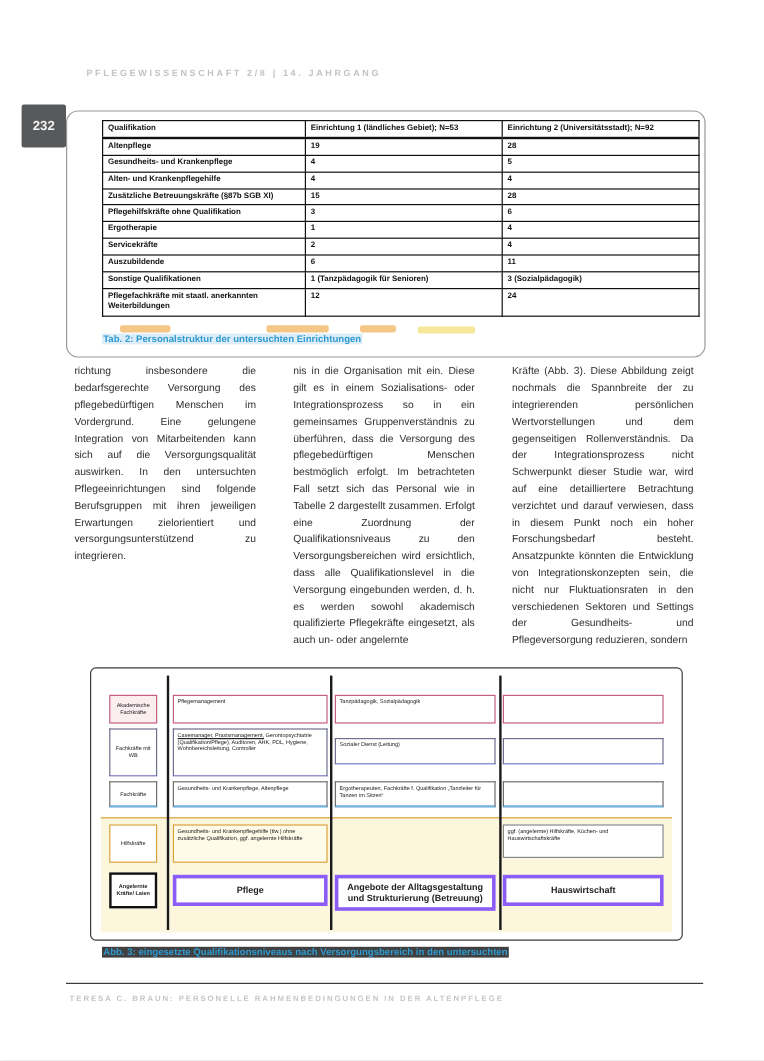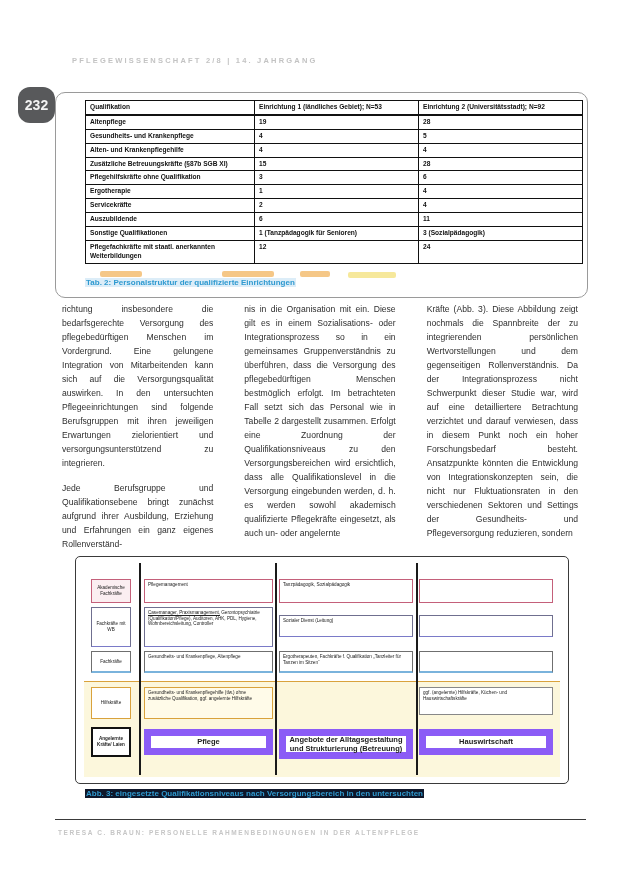--- a/index.html
+++ b/index.html
@@ -3,22 +3,22 @@
 <meta charset="utf-8">
 <style>
   html,body{margin:0;padding:0;background:#e8e8e8;}
   #page{position:relative;width:637px;height:884px;background:#ffffff;
         font-family:"Liberation Sans", sans-serif;color:#2b2b2b;overflow:hidden;
         box-shadow:0 0 4px rgba(0,0,0,.25);}
   
   .runhead{position:absolute;left:72px;top:56px;font-size:7.5px;font-weight:bold;
            letter-spacing:2.2px;color:#c3c3c3;}
   .pagenum{position:absolute;left:18px;top:87px;width:37px;height:36px;background:#58595b;
-           color:#f2f2f2;font-size:14px;font-weight:bold;display:flex;align-items:center;
-           justify-content:center;border-radius:12px;}
+           color:#f2f2f2;font-size:11px;font-weight:bold;display:flex;align-items:center;
+           justify-content:center;border-radius:2px;}
   .footline{position:absolute;left:55px;top:819px;width:531px;border-top:1.5px solid #3a3a3a;}
   .runfoot{position:absolute;left:58px;top:829px;font-size:6.5px;letter-spacing:1.6px;
            color:#c6c6c6;font-weight:bold;}
   
   .tbox{position:absolute;left:55px;top:92px;width:531px;height:204px;
         border:1px solid #9a9a9a;border-radius:10px;background:#fff;}
   table.qtab{position:absolute;left:85px;top:100px;width:470px;border-collapse:collapse;
              font-size:6.6px;font-weight:bold;color:#111;table-layout:fixed;}
   table.qtab th, table.qtab td{border:1px solid #111;padding:2px 4px;vertical-align:top;
              text-align:left;line-height:1.35;}
@@ -41,27 +41,27 @@
   .fcell{position:absolute;font-size:4.6px;line-height:1.25;color:#222;padding:2px 3px;
          background:#fff;overflow:hidden;}
   .flabel{text-align:center;display:flex;align-items:center;justify-content:center;}
   .r1{border:1px solid #c4607a;}
   .r1.flabel{background:#fbeef1;}
   .r2{border:1px solid #6f6f8f;border-bottom:1.6px solid #7a7ac8;}
   .r3{border:1px solid #6f6f6f;border-bottom:2px solid #7ab3dc;}
   .r4{border:1px solid #d9a23c;background:#fffbe9;}
   .r4c3{border:1px solid #888;background:#fff;}
   .r5lab{border:2px solid #111;font-weight:bold;}
-  .fhead{position:absolute;border:7px solid #8b5cf6;background:#fff;font-weight:bold;
+  .fhead{position:absolute;border:3px solid #8b5cf6;background:#fff;font-weight:bold;
          font-size:7.5px;display:flex;align-items:center;justify-content:center;
          text-align:center;line-height:1.25;color:#222;padding:1px 2px;}
   .ul{text-decoration:underline;}
   .figcap{position:absolute;left:85px;top:788px;width:470px;font-size:8px;font-weight:bold;
           color:#2f9ad0;line-height:1.45;}
-  .figcap .hl{background:#0f172a;padding:0 1px;}
+  .figcap .hl{background:#404040;padding:0 1px;}
 </style>
 </head>
 <body>
 
 <div id="page">
 
   <div class="runhead">PFLEGEWISSENSCHAFT 2/8 | 14. JAHRGANG</div>
   <div class="pagenum">232</div>
 
   <div class="tbox"></div>
@@ -126,27 +126,26 @@
       </tr>
     </tbody>
   </table>
 
   <div class="smudge" style="left:100px;top:271px;width:42px;background:#f2b45f"></div>
   <div class="smudge" style="left:222px;top:271px;width:52px;background:#f2b45f"></div>
   <div class="smudge" style="left:300px;top:271px;width:30px;background:#f2b45f"></div>
   <div class="smudge" style="left:348px;top:272px;width:48px;background:#f3e07a"></div>
 
   <div class="tabcap">
-    <span class="hl">Tab. 2: Personalstruktur der qualifizierte Einrichtungen</span>
+    <span class="hl">Tab. 2: Personalstruktur der untersuchten Einrichtungen</span>
   </div>
 
   <div class="cols">
     <div class="col">
       <p>richtung insbesondere die bedarfsgerechte Versorgung des pflegebedürftigen Menschen im Vordergrund. Eine gelungene Integration von Mitarbeitenden kann sich auf die Versorgungsqualität auswirken. In den untersuchten Pflegeeinrichtungen sind folgende Berufsgruppen mit ihren jeweiligen Erwartungen zielorientiert und versorgungsunterstützend zu integrieren.</p>
-      <p>Jede Berufsgruppe und Qualifikationsebene bringt zunächst aufgrund ihrer Ausbildung, Erziehung und Erfahrungen ein ganz eigenes Rollenverständ-</p>
     </div>
     <div class="col">
       <p>nis in die Organisation mit ein. Diese gilt es in einem Sozialisations- oder Integrationsprozess so in ein gemeinsames Gruppenverständnis zu überführen, dass die Versorgung des pflegebedürftigen Menschen bestmöglich erfolgt. Im betrachteten Fall setzt sich das Personal wie in Tabelle 2 dargestellt zusammen. Erfolgt eine Zuordnung der Qualifikationsniveaus zu den Versorgungsbereichen wird ersichtlich, dass alle Qualifikationslevel in die Versorgung eingebunden werden, d. h. es werden sowohl akademisch qualifizierte Pflegekräfte eingesetzt, als auch un- oder angelernte</p>
     </div>
     <div class="col">
       <p>Kräfte (Abb. 3). Diese Abbildung zeigt nochmals die Spannbreite der zu integrierenden persönlichen Wertvorstellungen und dem gegenseitigen Rollenverständnis. Da der Integrationsprozess nicht Schwerpunkt dieser Studie war, wird auf eine detailliertere Betrachtung verzichtet und darauf verwiesen, dass in diesem Punkt noch ein hoher Forschungsbedarf besteht. Ansatzpunkte könnten die Entwicklung von Integrationskonzepten sein, die nicht nur Fluktuationsraten in den verschiedenen Sektoren und Settings der Gesundheits- und Pflegeversorgung reduzieren, sondern</p>
     </div>
   </div>
 
   <div class="fig">

